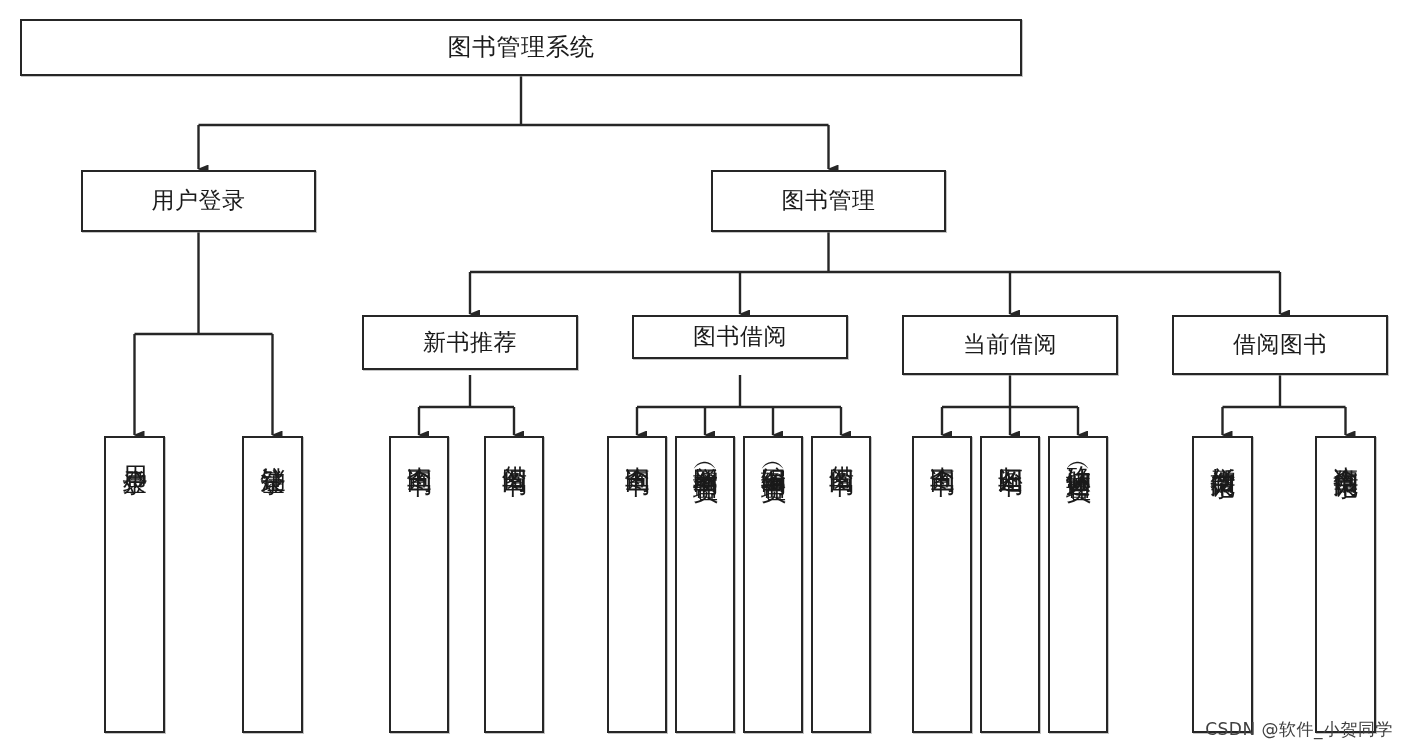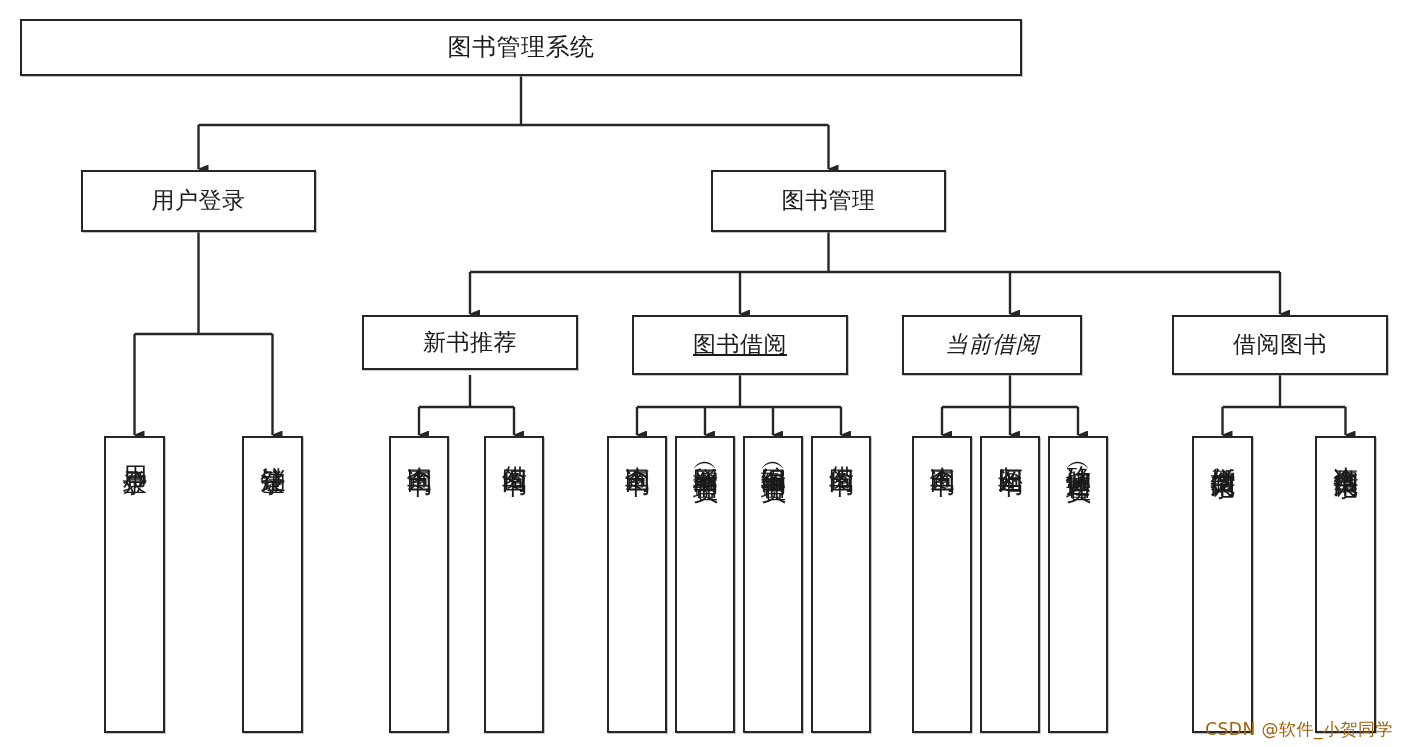--- a/index.html
+++ b/index.html
@@ -61,21 +61,21 @@
     font-size: 25px;
     line-height: 1.12;
     letter-spacing: 2px;
     white-space: nowrap;
   }
   #watermark {
     position: absolute;
     right: 12px;
     bottom: 6px;
     font-size: 17px;
-    color: #a16207;
+    color: #404040;
     font-family: "DejaVu Sans", "Liberation Sans", sans-serif;
     letter-spacing: 0.5px;
     white-space: nowrap;
     user-select: none;
   }
 </style>
 </head>
 <body>
 
 <div id="diagram-root">
@@ -129,24 +129,24 @@
       </div>
       <div class="node node-h" style="left: 81px; top: 170px; width: 235px; height: 62px;">
         <span class="label">用户登录</span>
       </div>
       <div class="node node-h" style="left: 711px; top: 170px; width: 235px; height: 62px; justify-content: center;">
         <span class="label">图书管理</span>
       </div>
       <div class="node node-h" style="left: 362px; top: 315px; width: 216px; height: 55px;">
         <span class="label">新书推荐</span>
       </div>
-      <div class="node node-h" style="left: 632px; top: 315px; width: 216px; height: 60px; text-decoration: underline;">
+      <div class="node node-h" style="left: 632px; top: 315px; width: 216px; height: 44px;">
         <span class="label">图书借阅</span>
       </div>
-      <div class="node node-h" style="left: 902px; top: 315px; width: 180px; height: 60px; font-style: italic;">
+      <div class="node node-h" style="left: 902px; top: 315px; width: 216px; height: 60px;">
         <span class="label">当前借阅</span>
       </div>
       <div class="node node-h" style="left: 1172px; top: 315px; width: 216px; height: 60px;">
         <span class="label">借阅图书</span>
       </div>
       <div class="node node-v" style="left: 104px; top: 436px; width: 61px; height: 297px;">
         <span class="label">用户登录</span>
       </div>
       <div class="node node-v" style="left: 242px; top: 436px; width: 61px; height: 297px;">
         <span class="label">注销登录</span>

